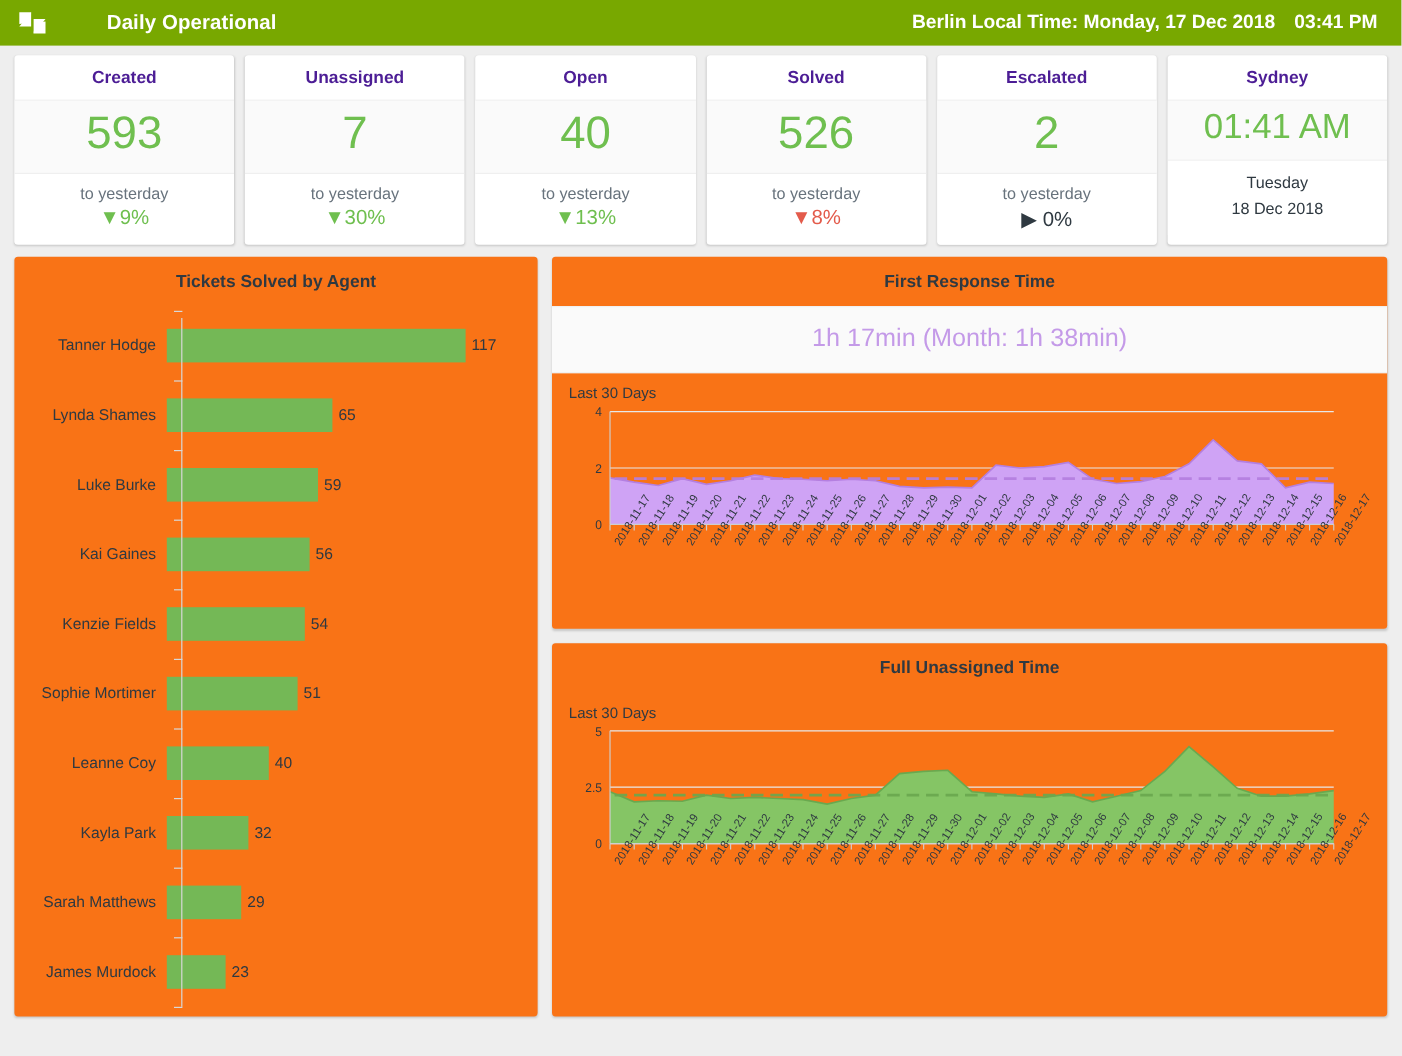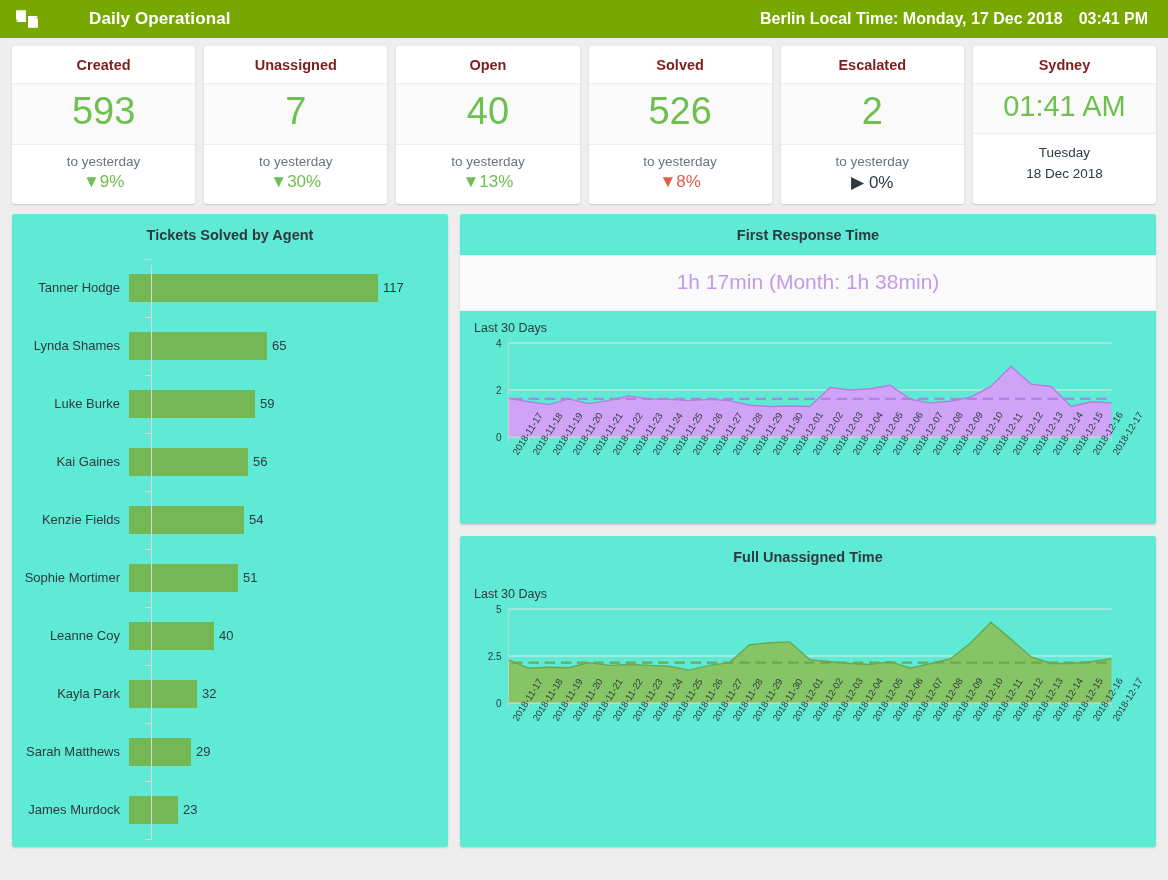--- a/index.html
+++ b/index.html
@@ -45,21 +45,21 @@
     border-radius: 3px;
     box-shadow: 0 1px 2px rgba(0,0,0,.16);
     overflow: hidden;
     display: flex;
     flex-direction: column;
   }
   .kpi-head {
     text-align: center;
     font-size: 14.5px;
     font-weight: bold;
-    color: #7f1d1d;
+    color: #4c1d95;
     padding: 11px 4px 10px 4px;
     border-bottom: 1px solid #efefef;
   }
   .kpi-value-box {
     background: #fafafa;
     border-bottom: 1px solid #efefef;
     padding: 6px 4px 10px 4px;
     text-align: center;
   }
   .kpi-value {
@@ -85,21 +85,21 @@
   .kpi-subtext { font-size: 13.5px; color: #2f3941; line-height: 1.55; }
 
   
   .main {
     display: flex;
     gap: 12px;
     padding: 10px 12px 12px 12px;
     height: 655px;
   }
   .panel {
-    background: #5eead4;
+    background: #f97316;
     border-radius: 3px;
     box-shadow: 0 1px 2px rgba(0,0,0,.16);
     overflow: hidden;
   }
   .panel-title {
     text-align: center;
     font-size: 14.5px;
     font-weight: bold;
     color: #2f3941;
     padding: 13px 6px 12px 6px;
@@ -109,21 +109,21 @@
   .left-col { width: 436px; flex: none; display: flex; }
   .left-col .panel { width: 100%; display: flex; flex-direction: column; }
   .barchart { flex: 1; position: relative; padding: 4px 0 10px 0; }
   .bar-rows { position: relative; height: 100%; }
   .bar-row {
     display: flex;
     align-items: center;
     height: 58px;
   }
   .bar-label {
-    width: 117px;
+    width: 127px;
     text-align: right;
     padding-right: 9px;
     font-size: 13px;
     color: #2f3941;
     white-space: nowrap;
   }
   .bar-track { flex: 1; position: relative; height: 100%; display: flex; align-items: center; }
   .bar-fill {
     height: 28px;
     background: #74b856;

